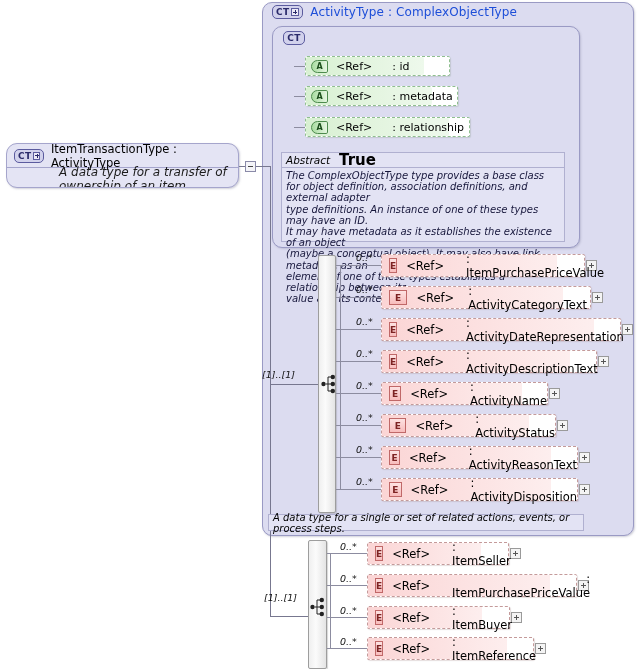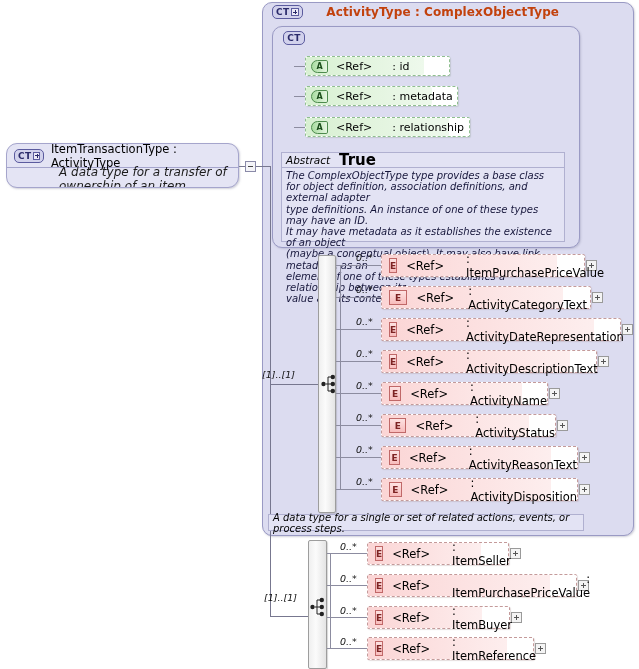--- a/index.html
+++ b/index.html
@@ -47,24 +47,23 @@
 
   
   .type-header {
     display: flex;
     align-items: center;
     gap: 7px;
     white-space: nowrap;
   }
   .type-header .title {
     font-size: 12px;
-    font-weight: bold;
+    font-weight: normal;
     letter-spacing: 0.1px;
-    color: #c2410c;
-    margin-left: 16px;
+    color: #1d4ed8;
   }
   .badge {
     display: inline-flex;
     align-items: center;
     justify-content: center;
     height: 14px;
     min-width: 22px;
     padding: 0 3px;
     border: 1px solid #5b5b9e;
     border-radius: 5px;

